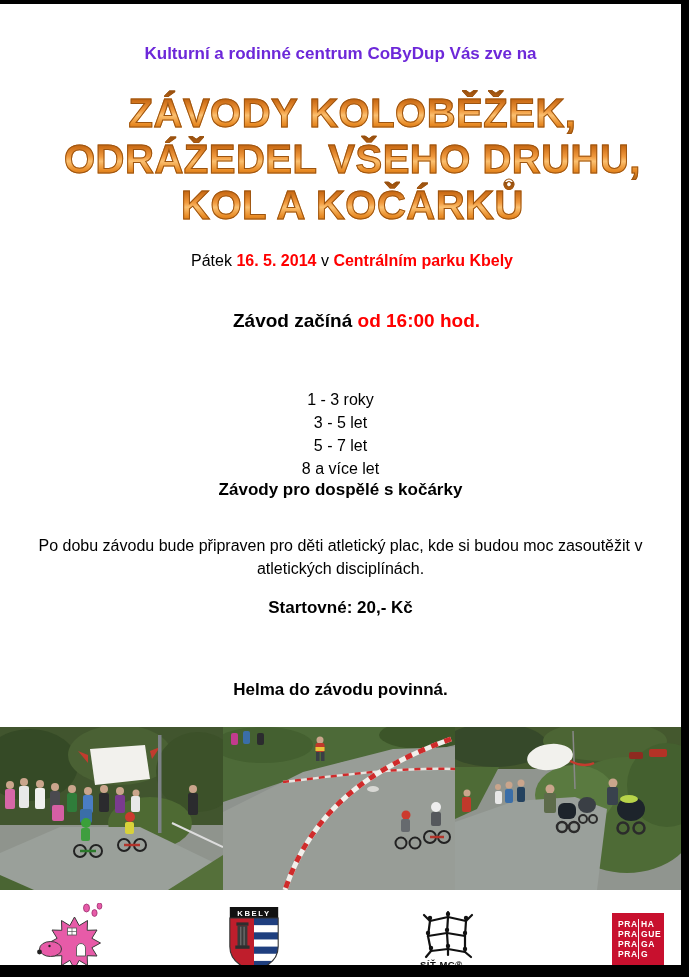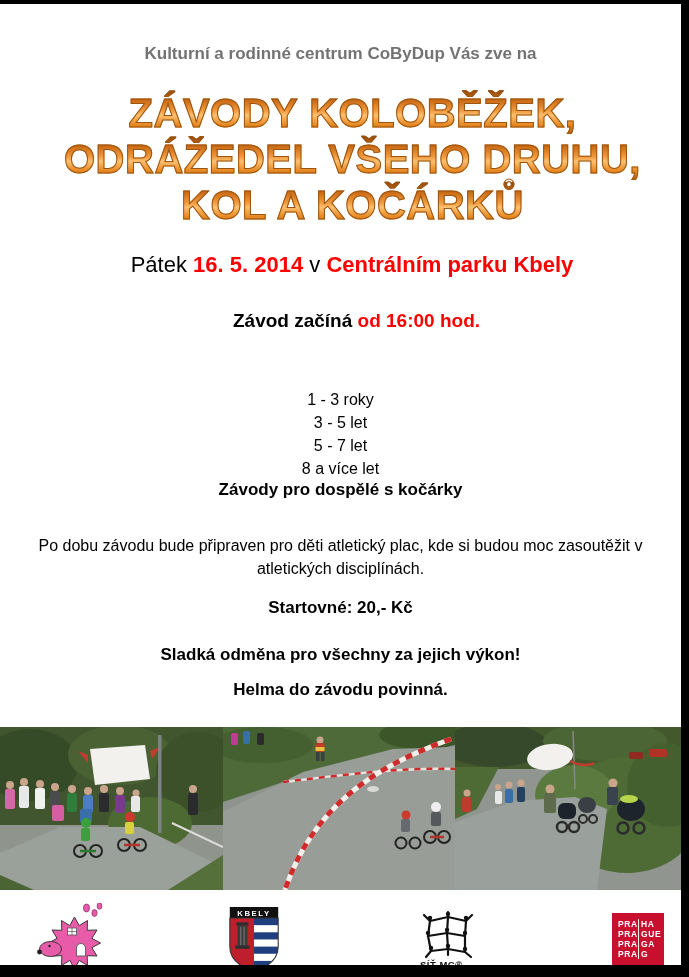--- a/index.html
+++ b/index.html
@@ -4,34 +4,34 @@
 <style>
   * { margin:0; padding:0; box-sizing:border-box; }
   html,body { width:689px; height:977px; background:#000; overflow:hidden; }
   body { font-family:"Liberation Sans","DejaVu Sans",sans-serif; }
   .page {
     position:absolute; left:0; top:4px; width:681px; height:961px;
     background:#fff; overflow:hidden;
   }
   .centered { position:absolute; left:0; right:0; text-align:center; }
 
-  .invite { top:40px; font-size:17px; font-weight:bold; color:#737373; }
+  .invite { top:40px; font-size:17px; font-weight:bold; color:#6d28d9; }
 
   .poster-title { top:86px; font-weight:bold; font-size:40px; line-height:46px; letter-spacing:0.5px; }
   .title-line { display:block; color:#DE7A15;padding-left:24px; }
   @supports (-webkit-background-clip: text) {
     .title-line {
       background:linear-gradient(180deg,#8f4a0e 0%,#c96a14 22%,#f19a3e 45%,#fbc070 55%,#e88a24 75%,#a85a10 100%);
       -webkit-background-clip:text; background-clip:text;
       -webkit-text-fill-color:transparent;
       -webkit-text-stroke:1px #9c5410;
     }
   }
 
-  .date-line { top:248px; font-size:22px; color:#000;margin-left:23px; }
+  .date-line { top:248px; font-size:16px; color:#000;margin-left:23px; }
   .red { color:#FF0000; } .bold { font-weight:bold; }
 
   .start-line { top:306px; font-size:19px; font-weight:bold; color:#000;padding-left:32px; }
   .cat-heading { top:352px; font-size:17px; font-weight:bold; color:#000; }
   .cat-list { top:384px; font-size:16px; line-height:23px; color:#000; }
   .adults-line { top:476px; font-size:17px; font-weight:bold; color:#000; }
   .athletics { top:530px; font-size:16px; line-height:23px; color:#000; }
   .athletics .inner { display:inline-block; max-width:625px; }
   .fee-line { top:594px; font-size:17px; font-weight:bold; color:#000; }
   .reward-line { top:641px; font-size:17px; font-weight:bold; color:#000; }
@@ -87,21 +87,20 @@
     <div>8 a více let</div>
   </div>
 
   <div class="centered athletics">
     <span class="inner">Po dobu závodu bude připraven pro děti atletický plac, kde si budou moc zasoutěžit v atletických disciplínách.</span>
   </div>
 
   <div class="centered adults-line">Závody pro dospělé s kočárky</div>
 
   <div class="centered fee-line">Startovné: 20,- Kč</div>
-  <div class="centered reward-line">Sladká odměna pro všechny za jejich výkon!</div>
   <div class="centered helmet-line">Helma do závodu povinná.</div>
 
   <div class="photo-strip">
 
     <div class="photo">
       <svg width="223" height="163" viewBox="0 0 223 163" preserveAspectRatio="none">
         <rect width="223" height="163" fill="#8f948d"></rect>
         <rect width="223" height="98" fill="#41552e"></rect>
         <ellipse cx="30" cy="38" rx="48" ry="36" fill="#354a26"></ellipse>
         <ellipse cx="120" cy="28" rx="52" ry="30" fill="#4a6134"></ellipse>

